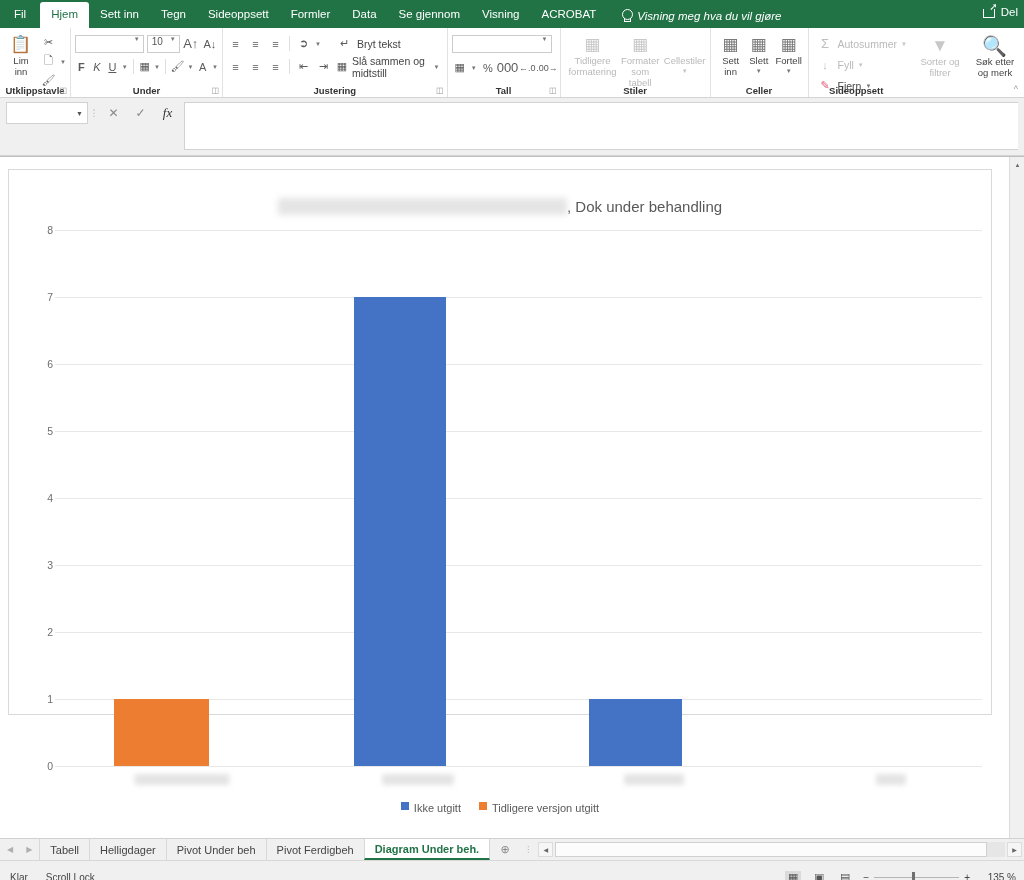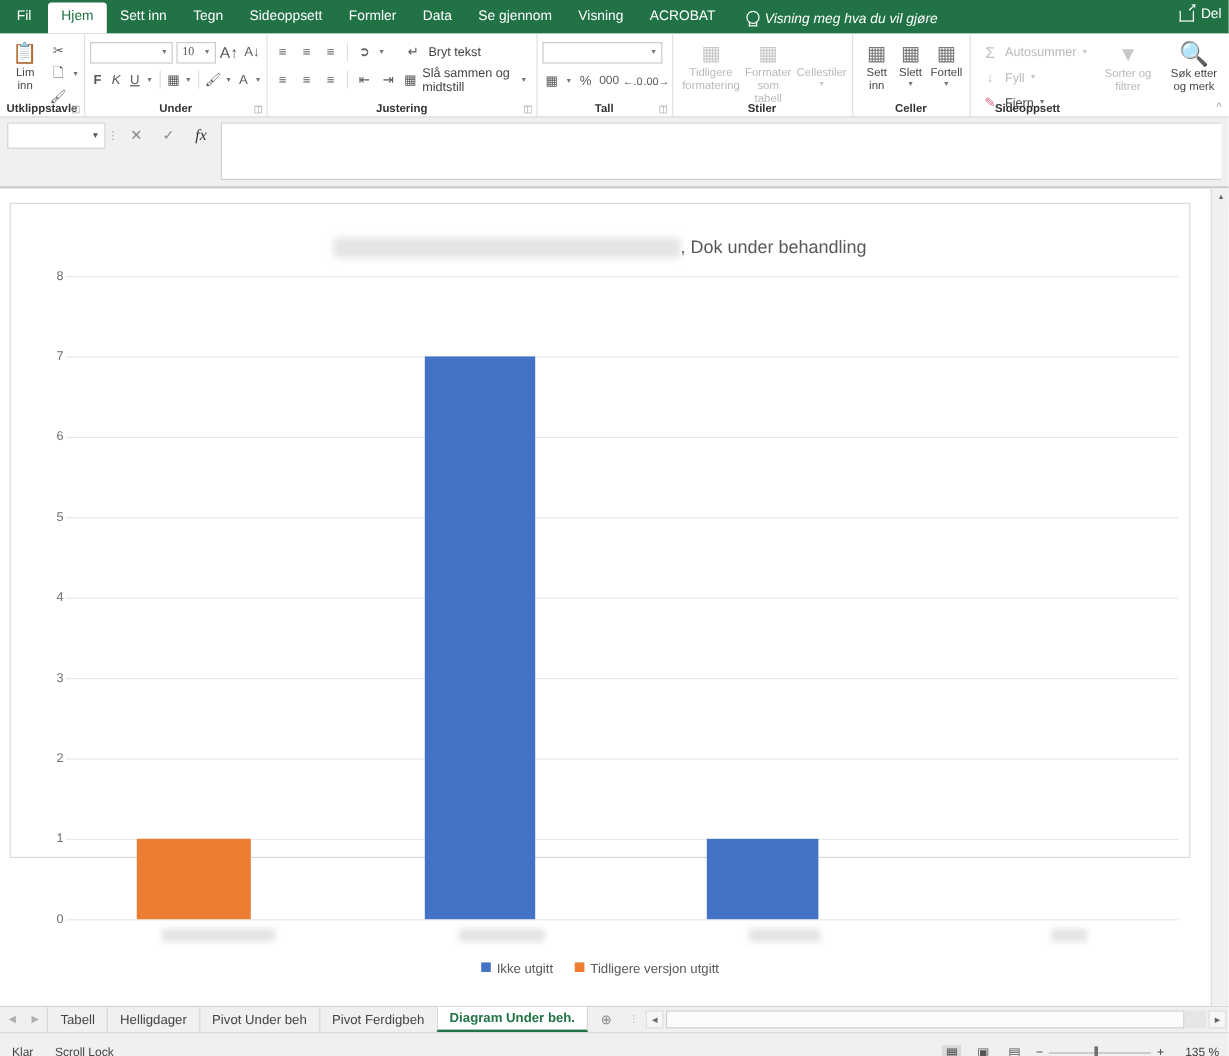--- a/index.html
+++ b/index.html
@@ -91,22 +91,22 @@
   .caret { font-size: 6px; color: #777; }
   .caret.dim { color: #c4c4c4; }
   .vsep { width: 1px; height: 15px; background: #dedede; margin: 0 2px; }
   .txtbtn {
     display: flex; align-items: center; gap: 4px; font-size: 10.5px;
     color: #444; height: 19px; padding-right: 3px;
   }
   .txtbtn.dim { color: #b9b9b9; }
   .fld {
     height: 18px; border: 1px solid #ccc; background: #fff;
-    display: flex; align-items: center; justify-content: flex-end;
-    padding-right: 3px; font-size: 10px; color: #555; font-family: Liberation Serif, serif;
+    display: flex; align-items: flex-start; justify-content: flex-end;
+    padding-right: 3px; font-size: 10px; color: #555;
   }
   .fld .cc { font-size: 6px; color: #777; }
 
   
   .fbar {
     height: 58px; background: #f0f0f0; display: flex;
     align-items: flex-start; border-bottom: 1px solid #d4d4d4;
   }
   .namebox {
     width: 82px; height: 22px; margin: 4px 0 0 6px; background: #fff;
@@ -367,21 +367,21 @@
 
   <div class="rgroup" style="width:113px">
     <div style="display:flex;flex-direction:column;gap:5px;padding-top:4px">
       <div class="fld" style="width:100px">
           <span class="cc">▼</span>
         </div>
       <div class="smallrow">
         <div class="sq">▦</div>
         <span class="caret">▼</span>
         <div class="sq">%</div>
-        <div class="sq" style="font-size:10px">000</div>
+        <div class="sq" style="font-size:13px">000</div>
         <div class="sq" style="font-size:9px">←.0</div>
         <div class="sq" style="font-size:9px">.00→</div>
       </div>
     </div>
     <div class="rgroup-label bold">Tall</div>
     <div class="launcher">◫</div>
   </div>
 
   <div class="rgroup" style="width:150px">
     <div class="rbody" style="gap:4px;padding-left:4px">

